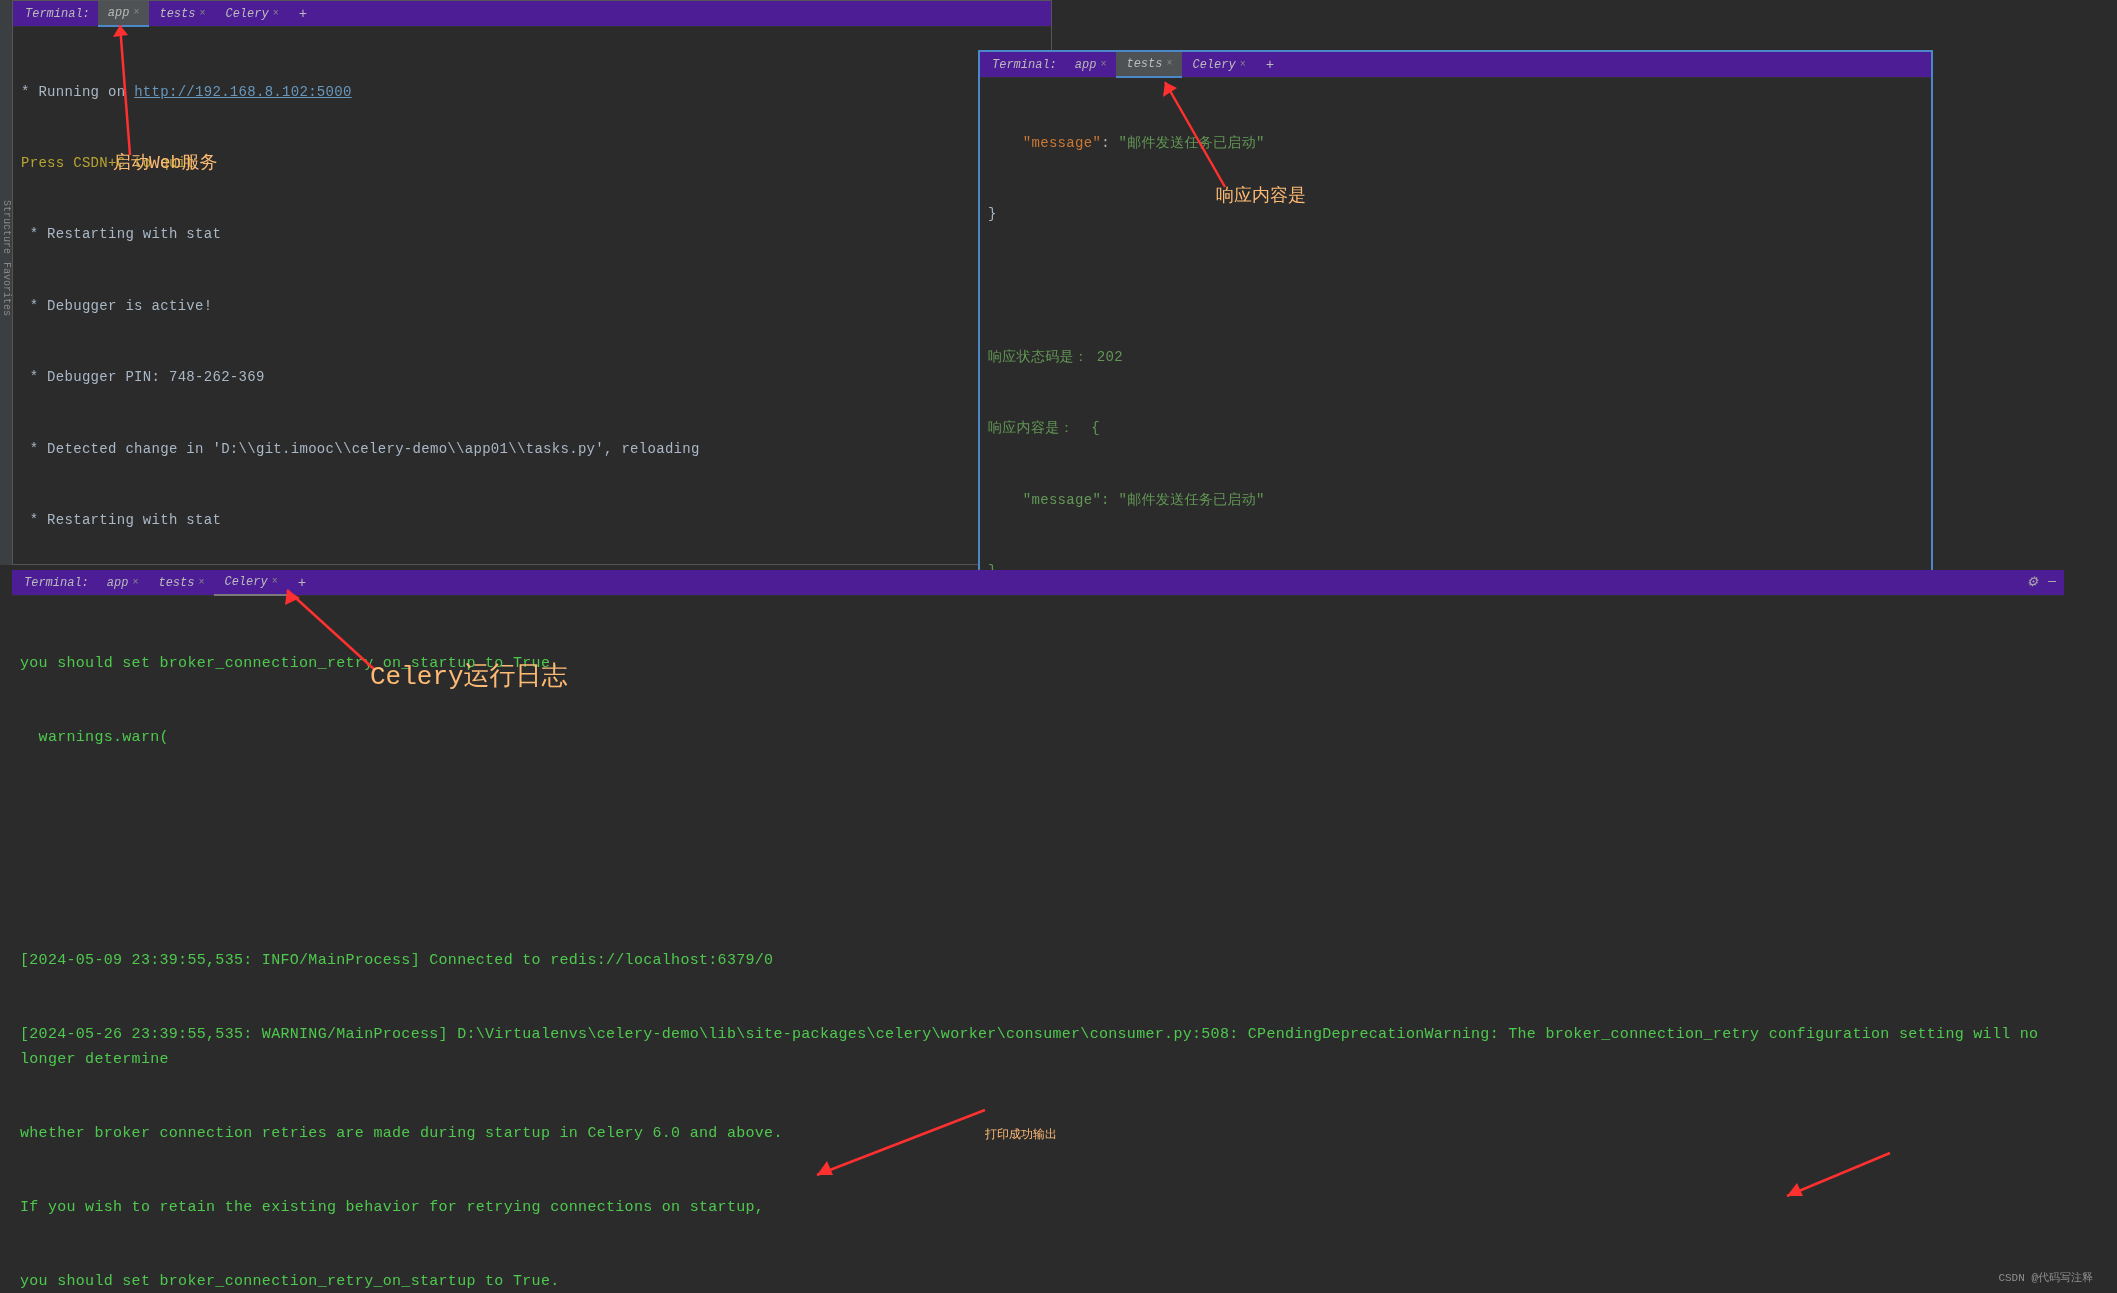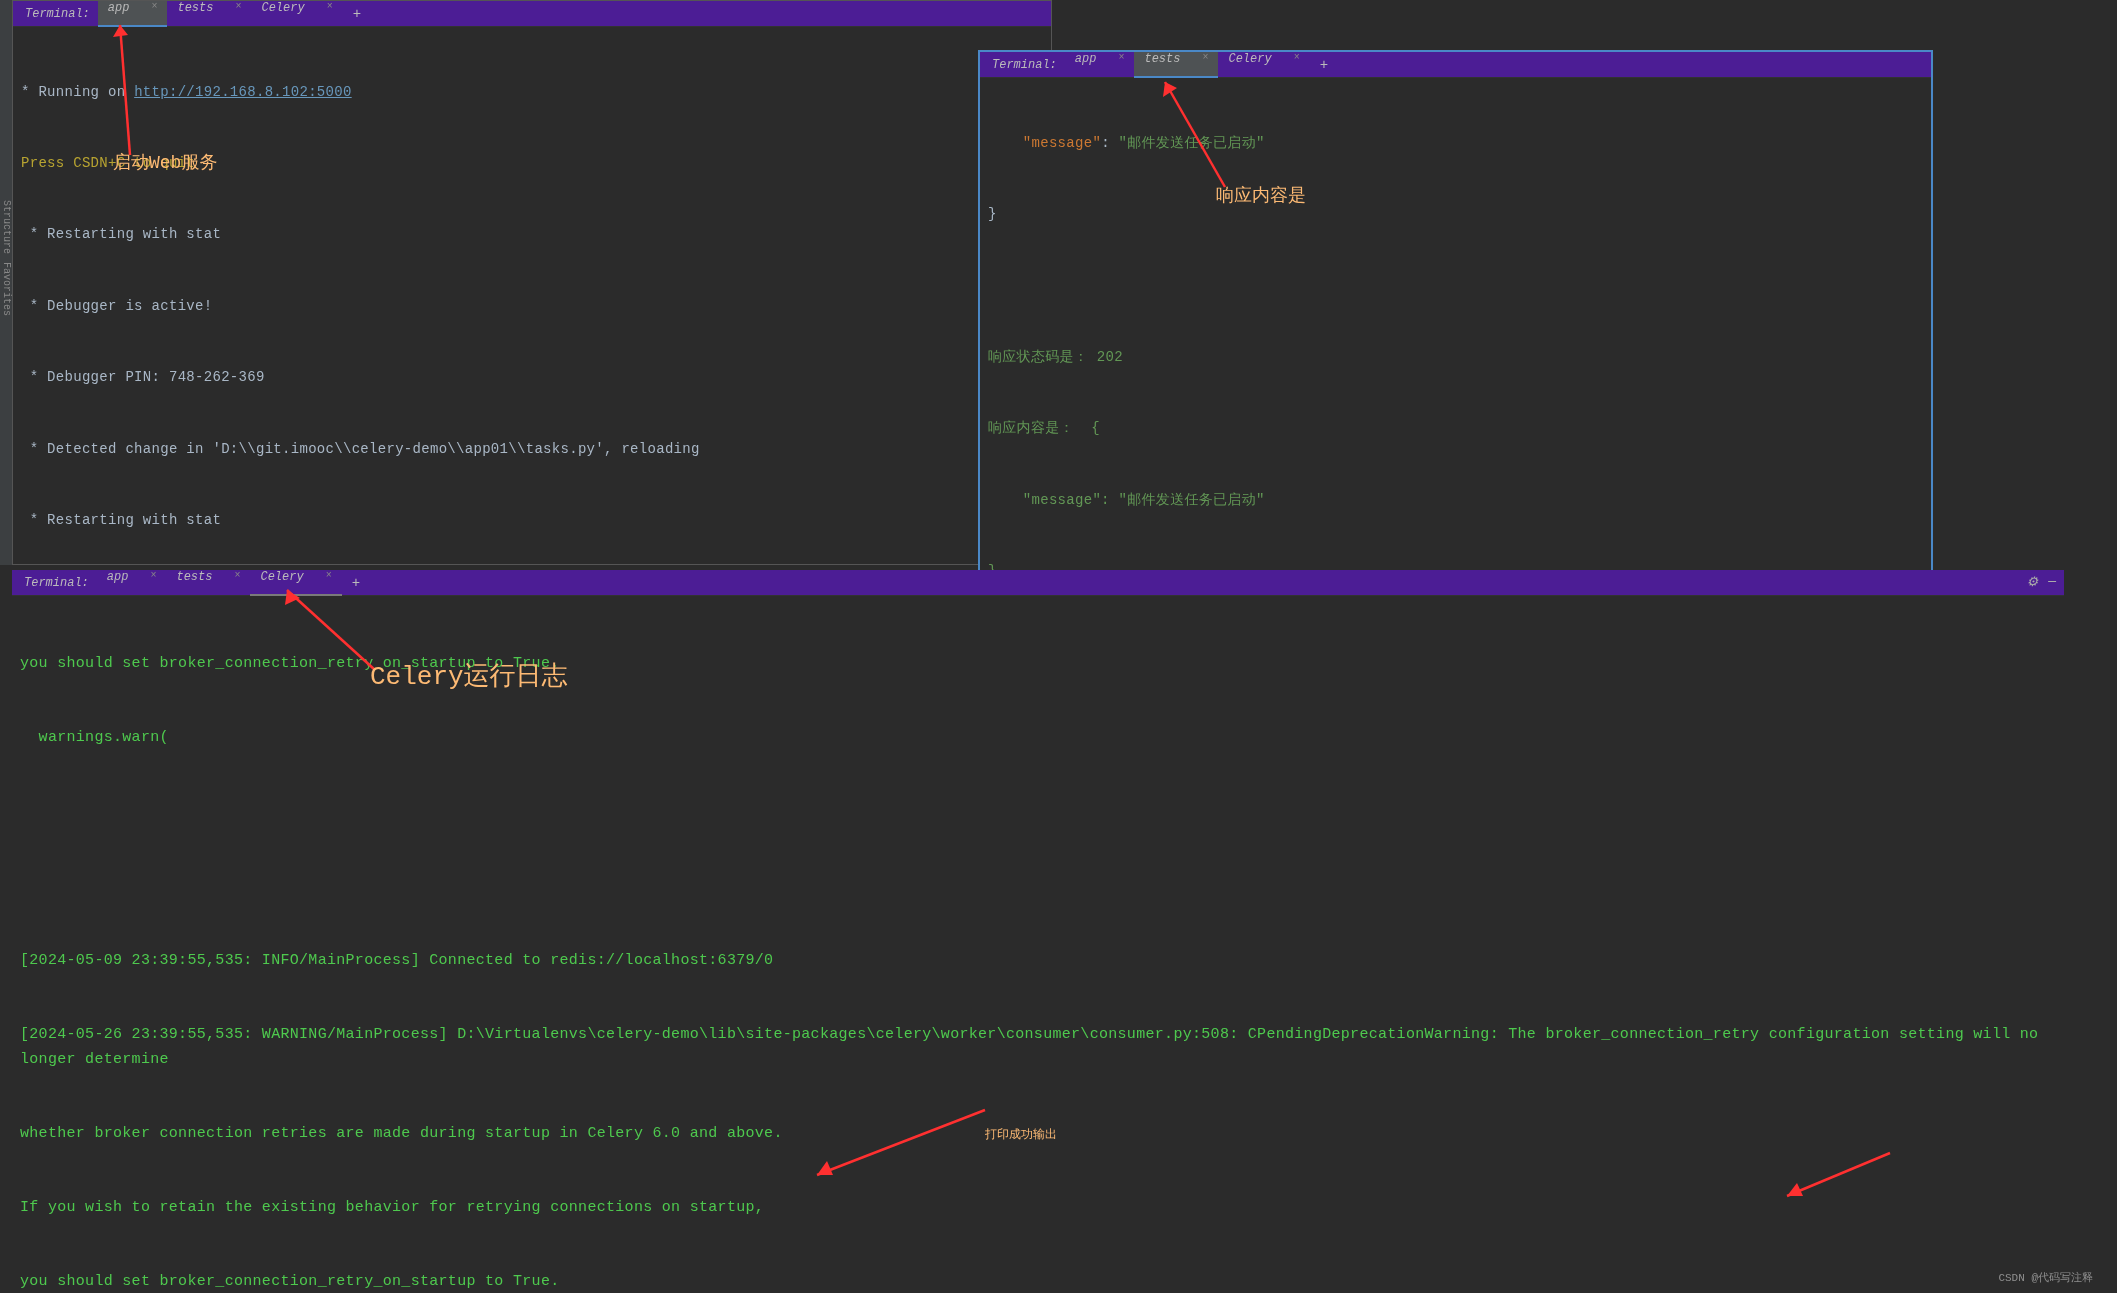--- a/index.html
+++ b/index.html
@@ -26,25 +26,25 @@
     }
     .tab-label {
       color: #bbbbbb;
       padding: 0 8px;
       font-size: 12px;
     }
     .tab {
       padding: 0 10px;
       height: 26px;
       display: flex;
-      align-items: flex-start;
+      align-items: center;
       color: #bbbbbb;
       font-size: 12px;
       cursor: pointer;
-      gap: 22px;
+      gap: 4px;
     }
     .tab.active {
       background: #4e5254;
       border-bottom: 2px solid #4a88c7;
     }
     .tab.highlight {
       border-bottom: 2px solid #7a7a7a;
     }
     .tab-close {
       color: #888;

